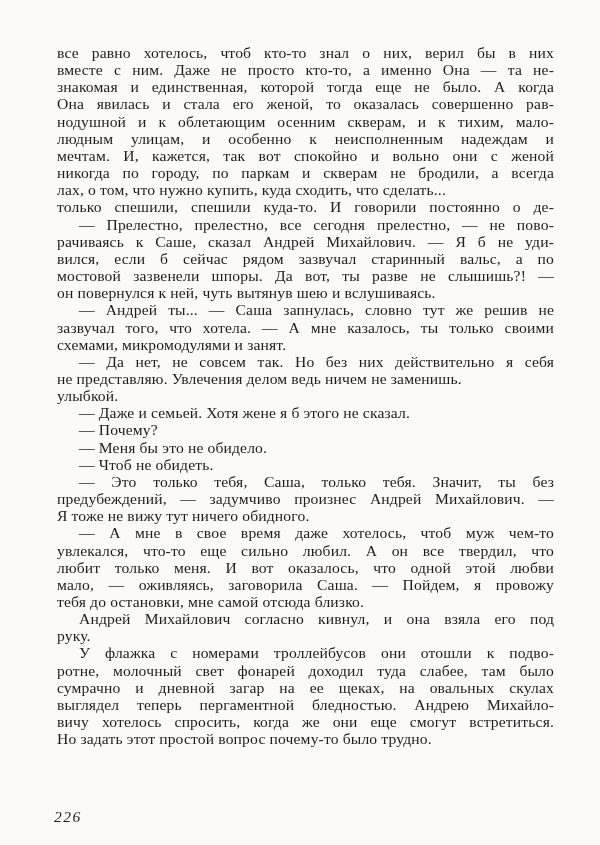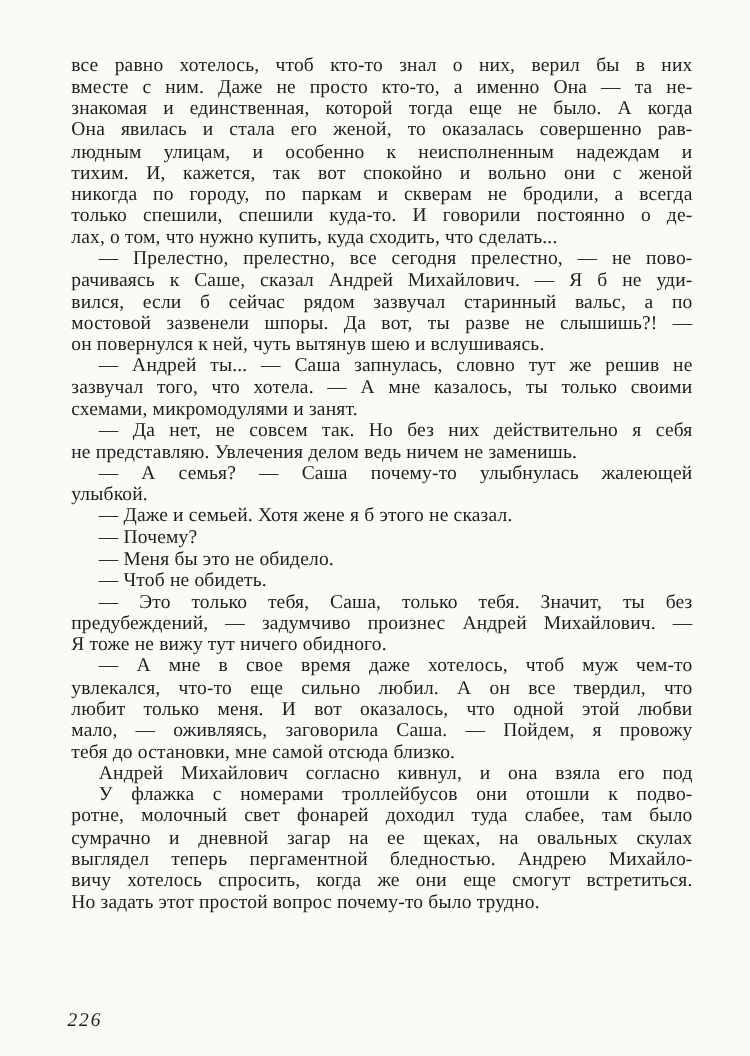--- a/index.html
+++ b/index.html
@@ -43,44 +43,44 @@
 </head>
 <body>
 
 <div class="page" style="background: rgb(251, 250, 247); color: rgb(29, 29, 29);">
   <div class="text-block">
       <p class="para">
         <span class="line">все равно хотелось, чтоб кто-то знал о них, верил бы в них</span>
         <span class="line">вместе с ним. Даже не просто кто-то, а именно Она — та не-</span>
         <span class="line">знакомая и единственная, которой тогда еще не было. А когда</span>
         <span class="line">Она явилась и стала его женой, то оказалась совершенно рав-</span>
+        <span class="line">нодушной и к облетающим осенним скверам, и к тихим, мало-</span>
         <span class="line">людным улицам, и особенно к неисполненным надеждам и</span>
-        <span class="line">тихим. И, кажется, так вот спокойно и вольно они с женой</span>
+        <span class="line">мечтам. И, кажется, так вот спокойно и вольно они с женой</span>
         <span class="line">никогда по городу, по паркам и скверам не бродили, а всегда</span>
+        <span class="line last">лах, о том, что нужно купить, куда сходить, что сделать...</span>
         <span class="line">только спешили, спешили куда-то. И говорили постоянно о де-</span>
-        <span class="line last">лах, о том, что нужно купить, куда сходить, что сделать...</span>
       </p>
       <p class="para">
         <span class="line first-indent">— Прелестно, прелестно, все сегодня прелестно, — не пово-</span>
         <span class="line">рачиваясь к Саше, сказал Андрей Михайлович. — Я б не уди-</span>
         <span class="line">вился, если б сейчас рядом зазвучал старинный вальс, а по</span>
         <span class="line">мостовой зазвенели шпоры. Да вот, ты разве не слышишь?! —</span>
         <span class="line last">он повернулся к ней, чуть вытянув шею и вслушиваясь.</span>
       </p>
       <p class="para">
         <span class="line first-indent">— Андрей ты... — Саша запнулась, словно тут же решив не</span>
         <span class="line">зазвучал того, что хотела. — А мне казалось, ты только своими</span>
         <span class="line last">схемами, микромодулями и занят.</span>
       </p>
       <p class="para">
         <span class="line first-indent">— Да нет, не совсем так. Но без них действительно я себя</span>
         <span class="line last">не представляю. Увлечения делом ведь ничем не заменишь.</span>
       </p>
       <p class="para">
-        <span class="line first-indent">— А семья? — Саша почему-то улыбнулась жалеющей</span>
         <span class="line last">улыбкой.</span>
       </p>
       <p class="para">
         <span class="line last first-indent">— Даже и семьей. Хотя жене я б этого не сказал.</span>
       </p>
       <p class="para">
         <span class="line last first-indent">— Почему?</span>
       </p>
       <p class="para">
         <span class="line last first-indent">— Меня бы это не обидело.</span>
@@ -95,20 +95,21 @@
       </p>
       <p class="para">
         <span class="line first-indent">— А мне в свое время даже хотелось, чтоб муж чем-то</span>
         <span class="line">увлекался, что-то еще сильно любил. А он все твердил, что</span>
         <span class="line">любит только меня. И вот оказалось, что одной этой любви</span>
         <span class="line">мало, — оживляясь, заговорила Саша. — Пойдем, я провожу</span>
         <span class="line last">тебя до остановки, мне самой отсюда близко.</span>
       </p>
       <p class="para">
         <span class="line first-indent">Андрей Михайлович согласно кивнул, и она взяла его под</span>
+        <span class="line last">руку.</span>
       </p>
       <p class="para">
         <span class="line first-indent">У флажка с номерами троллейбусов они отошли к подво-</span>
         <span class="line">ротне, молочный свет фонарей доходил туда слабее, там было</span>
         <span class="line">сумрачно и дневной загар на ее щеках, на овальных скулах</span>
         <span class="line">выглядел теперь пергаментной бледностью. Андрею Михайло-</span>
         <span class="line">вичу хотелось спросить, когда же они еще смогут встретиться.</span>
         <span class="line last">Но задать этот простой вопрос почему-то было трудно.</span>
       </p>
     </div>

